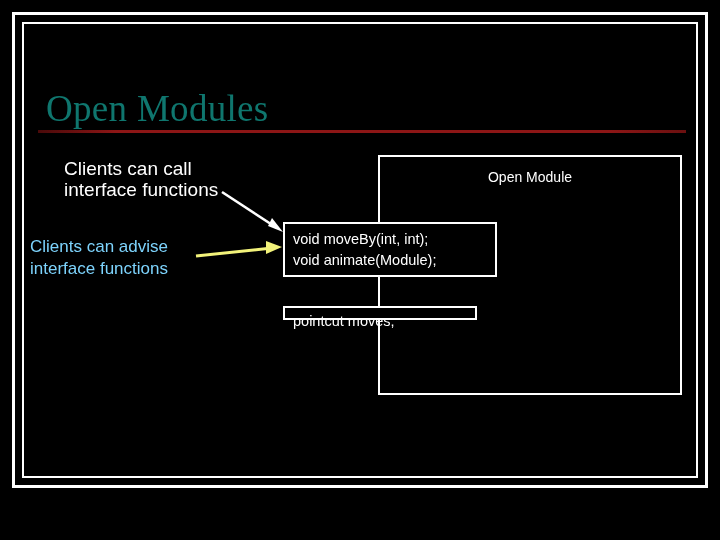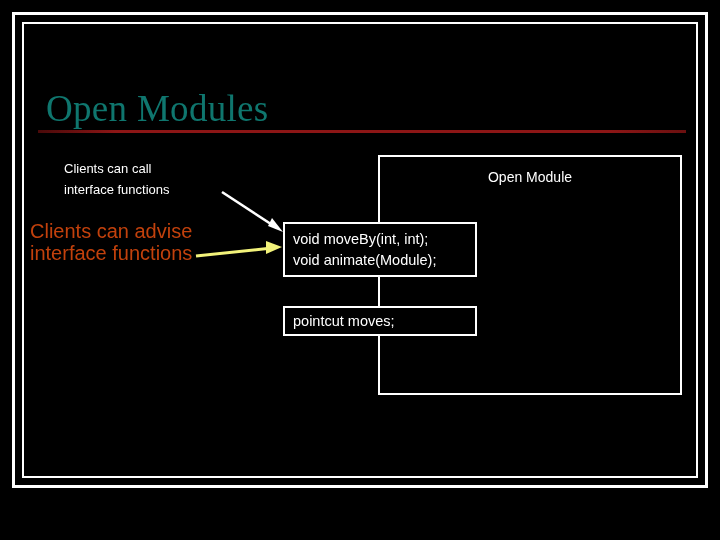--- a/index.html
+++ b/index.html
@@ -78,32 +78,32 @@
     font-size: 14px;
     line-height: 18px;
   }
 
   
   .caption-white {
     position: absolute;
     left: 64px;
     top: 158px;
     color: #ffffff;
-    font-size: 13px;
+    font-size: 19px;
     line-height: 21px;
     white-space: nowrap;
   }
 
   
   .caption-yellow {
     position: absolute;
     left: 30px;
-    top: 221px;
-    color: #c2410c;
-    font-size: 20px;
+    top: 236px;
+    color: #7dd3fc;
+    font-size: 17px;
     line-height: 21.5px;
     white-space: nowrap;
   }
   .caption-yellow .ital {
     font-style: italic;
   }
 
   
   .code-box {
     position: absolute;
@@ -112,28 +112,28 @@
     box-sizing: border-box;
     color: #ffffff;
     font-size: 14.5px;
     line-height: 21px;
     padding: 5px 0 5px 8px;
     white-space: nowrap;
   }
   #code-box-interface {
     left: 283px;
     top: 222px;
-    width: 194px;
+    width: 214px;
     height: 55px;
   }
   #code-box-pointcut {
     left: 283px;
     top: 306px;
     width: 194px;
-    height: 30px;
+    height: 14px;
     padding-top: 3px;
   }
 
   
   .arrow-layer {
     position: absolute;
     left: 0;
     top: 0;
     width: 720px;
     height: 540px;

